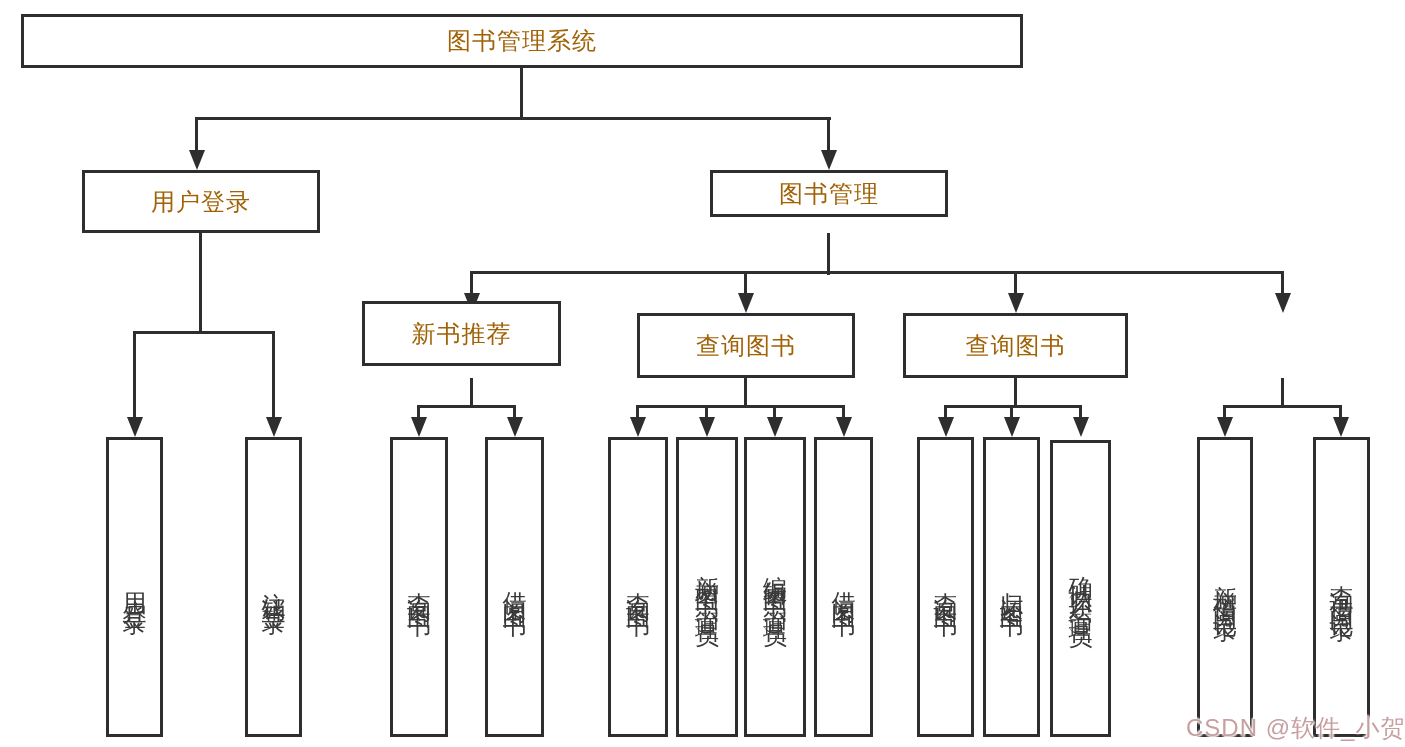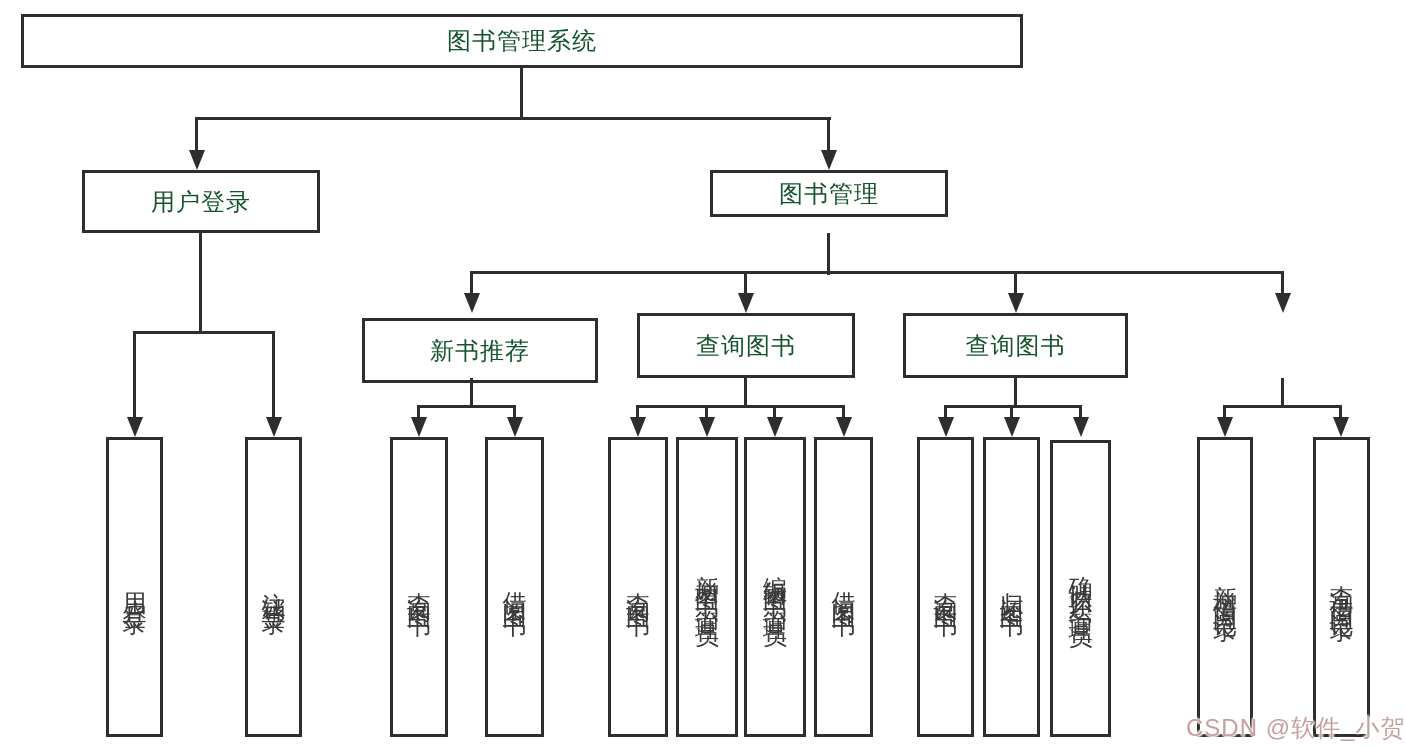--- a/index.html
+++ b/index.html
@@ -12,21 +12,21 @@
   }
   .box{
     position:absolute;
     background:#ffffff;
     border:3px solid #2e2e2e;
     box-sizing:border-box;
     display:flex;
     align-items:center;
     justify-content:center;
     font-size:24px;
-    color:#14532d;
+    color:#a16207;
     letter-spacing:1px;
     white-space:nowrap;
   }
   .leaf{
     position:absolute;
     background:#ffffff;
     border:3px solid #2e2e2e;
     box-sizing:border-box;
     display:flex;
     align-items:center;
@@ -90,21 +90,21 @@
   <div class="hline" style="left:470px;top:271px;width:814px;"></div>
   <div class="vline" style="left:470px;top:271px;height:26px;"></div>
   <div class="vline" style="left:744px;top:271px;height:26px;"></div>
   <div class="vline" style="left:1014px;top:271px;height:26px;"></div>
   <div class="vline" style="left:1281px;top:271px;height:26px;"></div>
   <div class="arrow" style="left:464px;top:293px;"></div>
   <div class="arrow" style="left:738px;top:293px;"></div>
   <div class="arrow" style="left:1008px;top:293px;"></div>
   <div class="arrow" style="left:1275px;top:293px;"></div>
 
-  <div class="box" style="left:362px;top:318px;width:236px;height:65px;">新书推荐</div>
+  <div class="box" style="left:362px;top:301px;width:199px;height:65px;">新书推荐</div>
   <div class="box" style="left:637px;top:313px;width:218px;height:65px;">查询图书</div>
   <div class="box" style="left:903px;top:313px;width:225px;height:65px;">查询图书</div>
 
   <div class="vline" style="left:470px;top:378px;height:30px;"></div>
   <div class="hline" style="left:417px;top:405px;width:99px;"></div>
   <div class="vline" style="left:417px;top:405px;height:16px;"></div>
   <div class="vline" style="left:513px;top:405px;height:16px;"></div>
   <div class="arrow" style="left:411px;top:417px;"></div>
   <div class="arrow" style="left:507px;top:417px;"></div>
 

